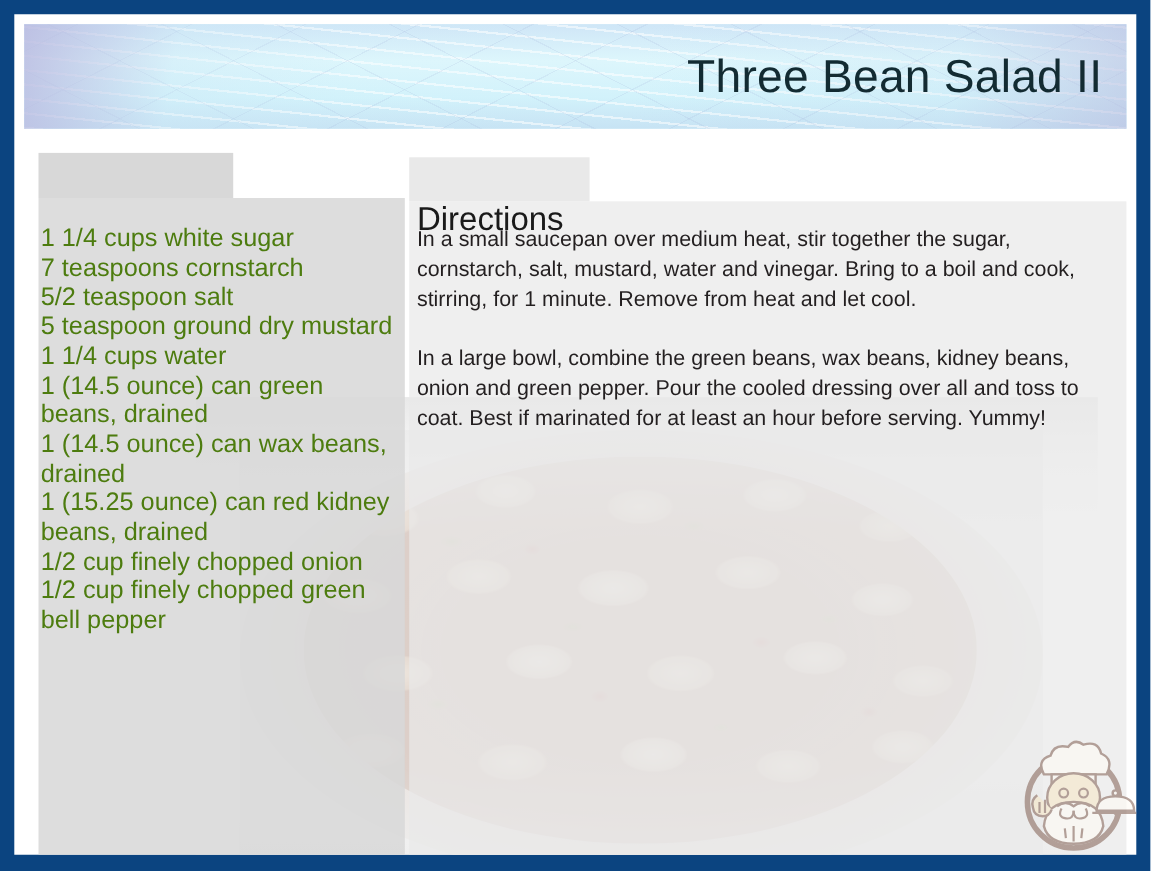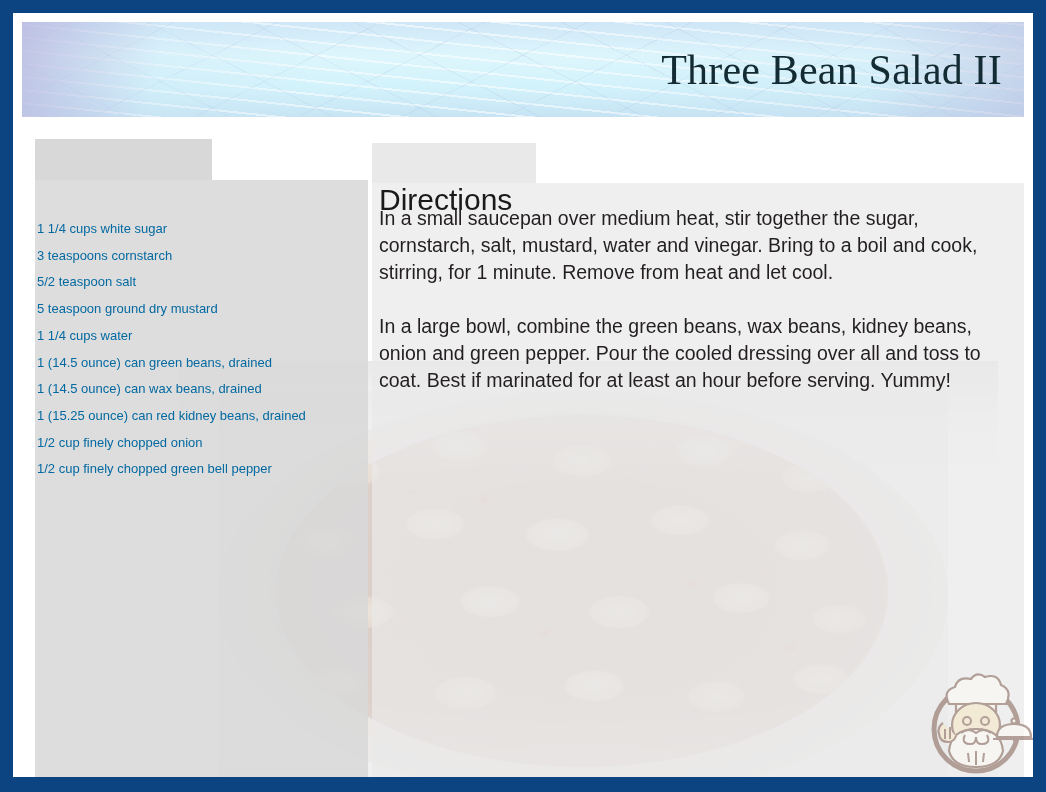--- a/index.html
+++ b/index.html
@@ -43,21 +43,20 @@
   }
   #slide-title {
     position: absolute;
     right: 22px;
     top: 24px;
     font-size: 42px;
     line-height: 48px;
     color: #132b32;
     letter-spacing: 0.2px;
     white-space: nowrap;
-    font-family: Liberation Serif, serif;
   }
 
   
   #food-photo {
     position: absolute;
     left: 205px;
     top: 378px;
     width: 730px;
     height: 410px;
     pointer-events: none;
@@ -151,24 +150,23 @@
     top: 131px;
     font-size: 30px;
     line-height: 36px;
     color: #1a1a1a;
   }
   #ingredients-list {
     position: absolute;
     left: 24px;
     top: 190px;
     width: 326px;
-    font-size: 13px;
+    font-size: 23px;
     line-height: 26.7px;
-    color: #0369a1;
-    margin-top: 13px;
+    color: #4d7c0f;
   }
   #ingredients-list .ing-item { white-space: normal; }
 
   #directions-panel {
     position: absolute;
     left: 359px;
     top: 170px;
     width: 652px;
     height: 605px;
     background: rgba(233,233,233,0.72);
@@ -225,21 +223,21 @@
     <div class="plate"></div>
     <div class="beans"></div>
     <div class="fade-mask"></div>
   </div>
   <div id="food-photo-overlay"></div>
 
   <div id="ingredients-panel"></div>
   <div id="ingredients-tab"></div>
   <div id="ingredients-list">
       <div class="ing-item">1 1/4 cups white sugar</div>
-      <div class="ing-item">3 teaspoons cornstarch</div>
+      <div class="ing-item">7 teaspoons cornstarch</div>
       <div class="ing-item">5/2 teaspoon salt</div>
       <div class="ing-item">5 teaspoon ground dry mustard</div>
       <div class="ing-item">1 1/4 cups water</div>
       <div class="ing-item">1 (14.5 ounce) can green beans, drained</div>
       <div class="ing-item">1 (14.5 ounce) can wax beans, drained</div>
       <div class="ing-item">1 (15.25 ounce) can red kidney beans, drained</div>
       <div class="ing-item">1/2 cup finely chopped onion</div>
       <div class="ing-item">1/2 cup finely chopped green bell pepper</div>
     </div>
 

